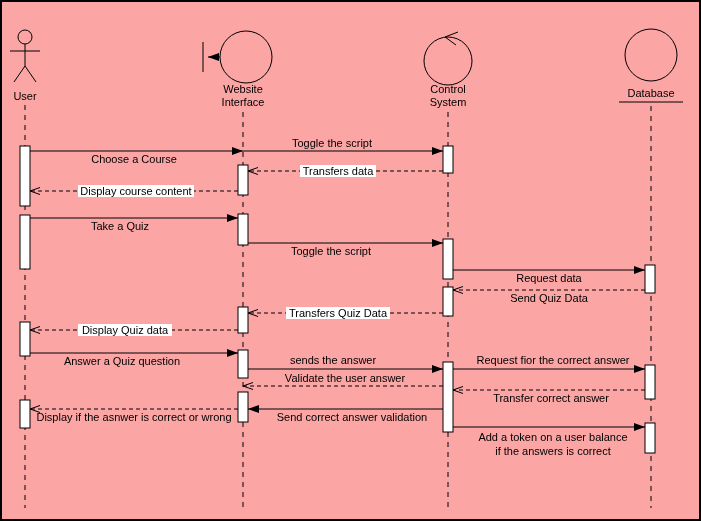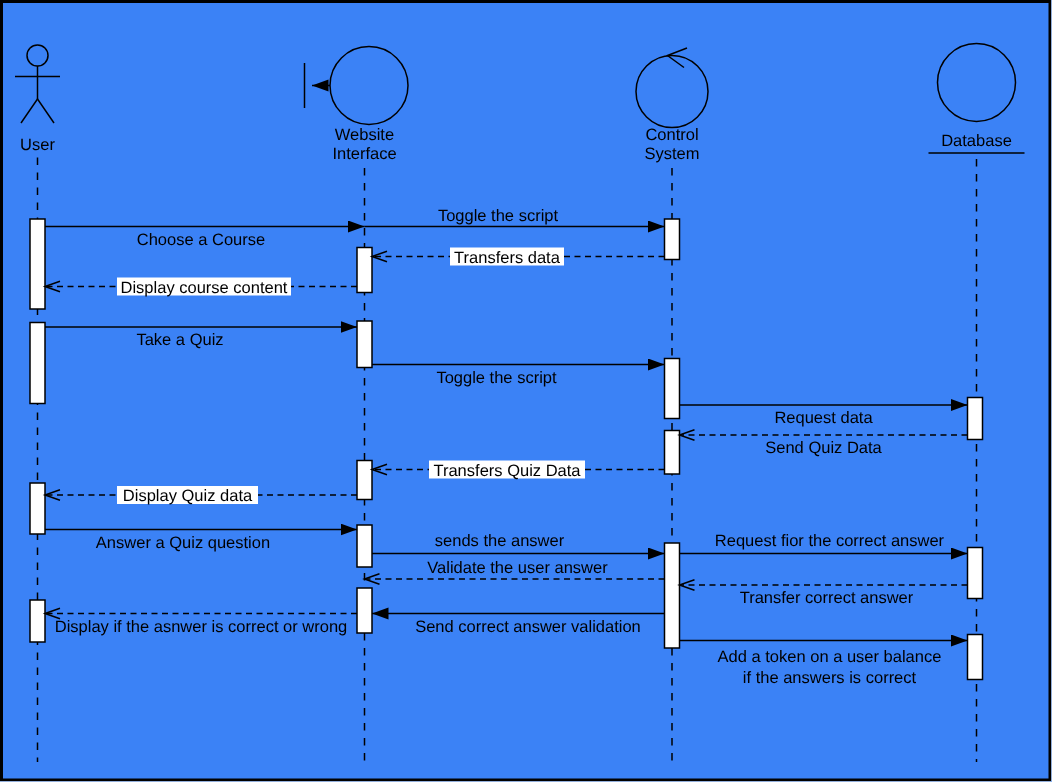--- a/index.html
+++ b/index.html
@@ -1,19 +1,19 @@
 <!DOCTYPE html>
 <html><head>
 <meta charset="utf-8">
 <style>
   html,body { margin:0; padding:0; background:#ffffff; }
   .canvas {
     position:relative;
     width:701px; height:521px;
-    background:#3b82f6;
+    background:#fca5a5;
     font-family:"Liberation Sans", sans-serif;
   }
   svg { display:block; }
   svg text {
     font-family:"Liberation Sans", sans-serif;
     font-size:11px;
     fill:#000000;
     text-anchor:middle;
   }
   .s    { stroke:#000000; stroke-width:1; fill:none; }

